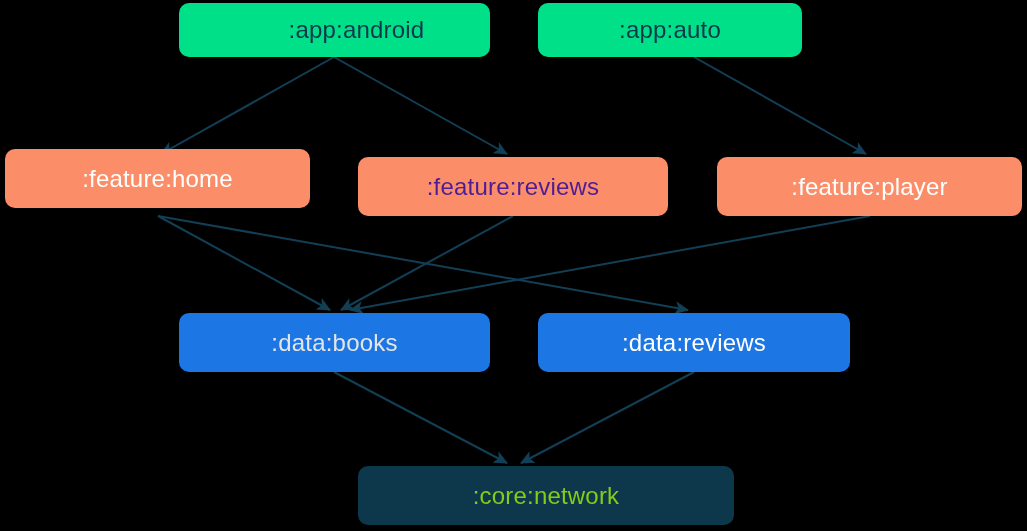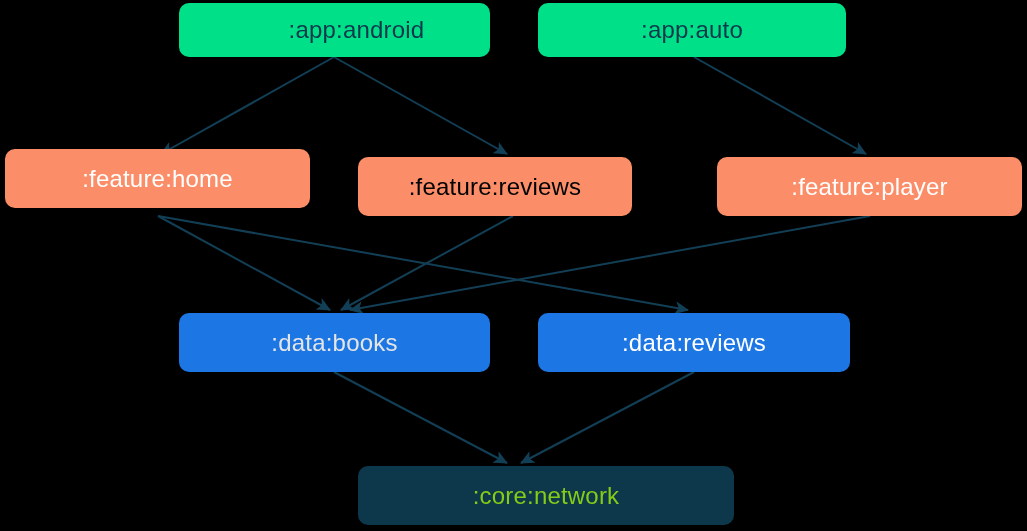--- a/index.html
+++ b/index.html
@@ -50,20 +50,20 @@
       <line x1="334" y1="57" x2="507" y2="154" stroke="#123F55" stroke-width="2" marker-end="url(#arrowhead)"></line>
       <line x1="694" y1="57" x2="866" y2="154" stroke="#123F55" stroke-width="2" marker-end="url(#arrowhead)"></line>
       <line x1="158" y1="216" x2="330" y2="310" stroke="#123F55" stroke-width="2" marker-end="url(#arrowhead)"></line>
       <line x1="158" y1="216" x2="688" y2="310" stroke="#123F55" stroke-width="2" marker-end="url(#arrowhead)"></line>
       <line x1="513" y1="216" x2="341" y2="310" stroke="#123F55" stroke-width="2" marker-end="url(#arrowhead)"></line>
       <line x1="870" y1="216" x2="350" y2="310" stroke="#123F55" stroke-width="2" marker-end="url(#arrowhead)"></line>
       <line x1="334" y1="372" x2="507" y2="463" stroke="#123F55" stroke-width="2" marker-end="url(#arrowhead)"></line>
       <line x1="694" y1="372" x2="521" y2="463" stroke="#123F55" stroke-width="2" marker-end="url(#arrowhead)"></line>
     </svg>
 <div class="node" style="left: 179px; top: 3px; width: 311px; height: 54px; background: rgb(0, 224, 136); color: rgb(13, 56, 76); padding-left: 44px;">:app:android</div>
-    <div class="node" style="left: 538px; top: 3px; width: 308px; height: 54px; background: rgb(0, 224, 136); color: rgb(13, 56, 76);">:app:auto</div>
+    <div class="node" style="left: 538px; top: 3px; width: 264px; height: 54px; background: rgb(0, 224, 136); color: rgb(13, 56, 76);">:app:auto</div>
     <div class="node" style="left: 5px; top: 149px; width: 305px; height: 59px; background: rgb(251, 142, 104); color: rgb(255, 255, 255);">:feature:home</div>
-    <div class="node" style="left: 358px; top: 157px; width: 274px; height: 59px; background: rgb(251, 142, 104); color: #000000;">:feature:reviews</div>
+    <div class="node" style="left: 358px; top: 157px; width: 310px; height: 59px; background: rgb(251, 142, 104); color: #4c1d95;">:feature:reviews</div>
     <div class="node" style="left: 717px; top: 157px; width: 305px; height: 59px; background: rgb(251, 142, 104); color: rgb(255, 255, 255);">:feature:player</div>
     <div class="node" style="left: 179px; top: 313px; width: 311px; height: 59px; background: rgb(28, 118, 228); color: #e5e5e5;">:data:books</div>
     <div class="node" style="left: 538px; top: 313px; width: 312px; height: 59px; background: rgb(28, 118, 228); color: rgb(255, 255, 255);">:data:reviews</div>
     <div class="node" style="left: 358px; top: 466px; width: 376px; height: 59px; background: rgb(13, 56, 76); color: #84cc16;">:core:network</div>
   </div>
 
 </body></html>

